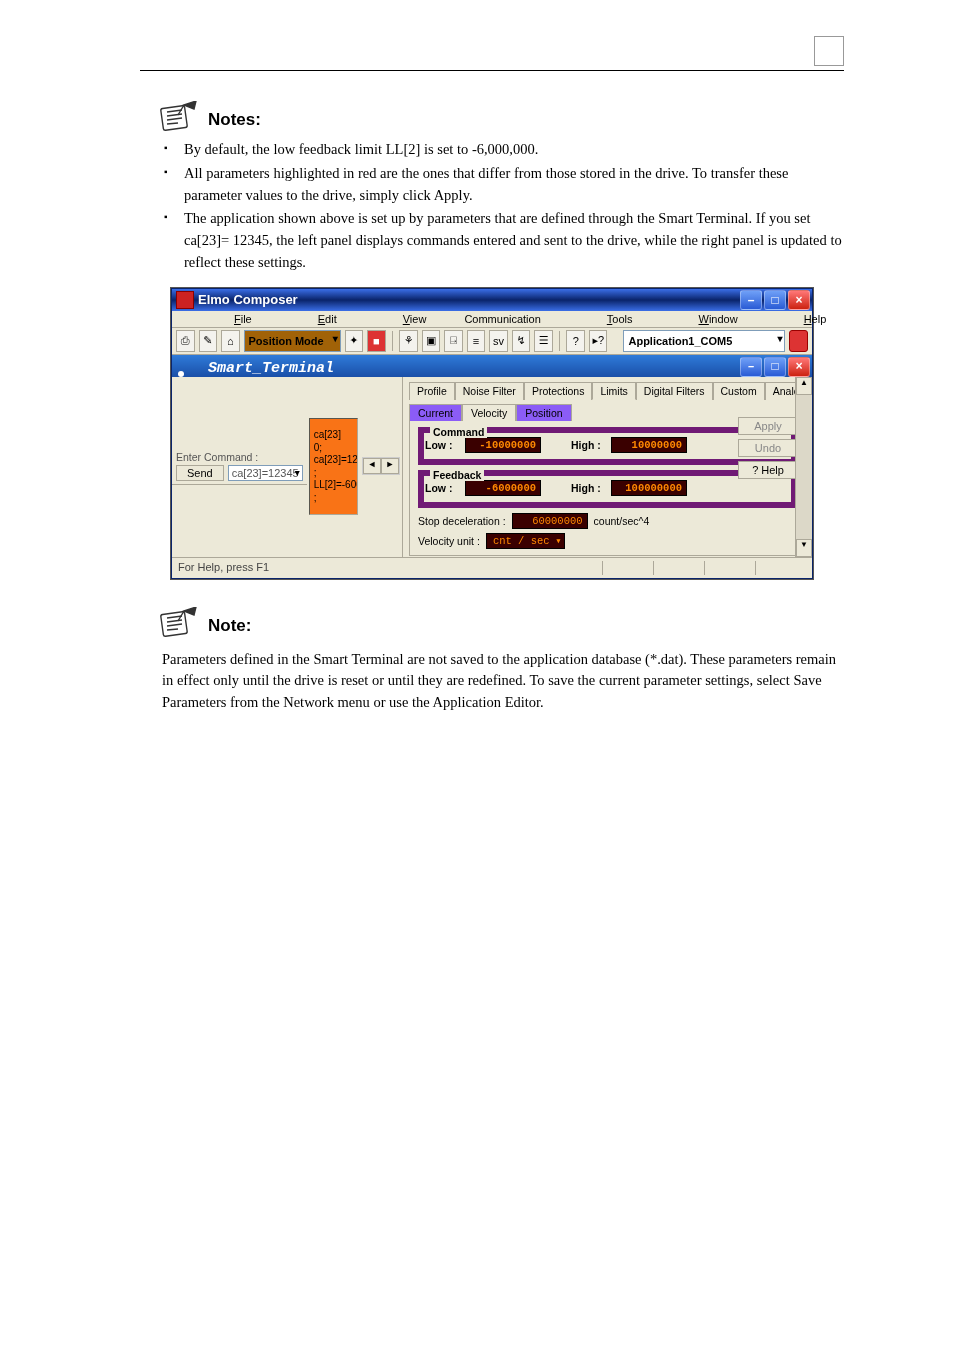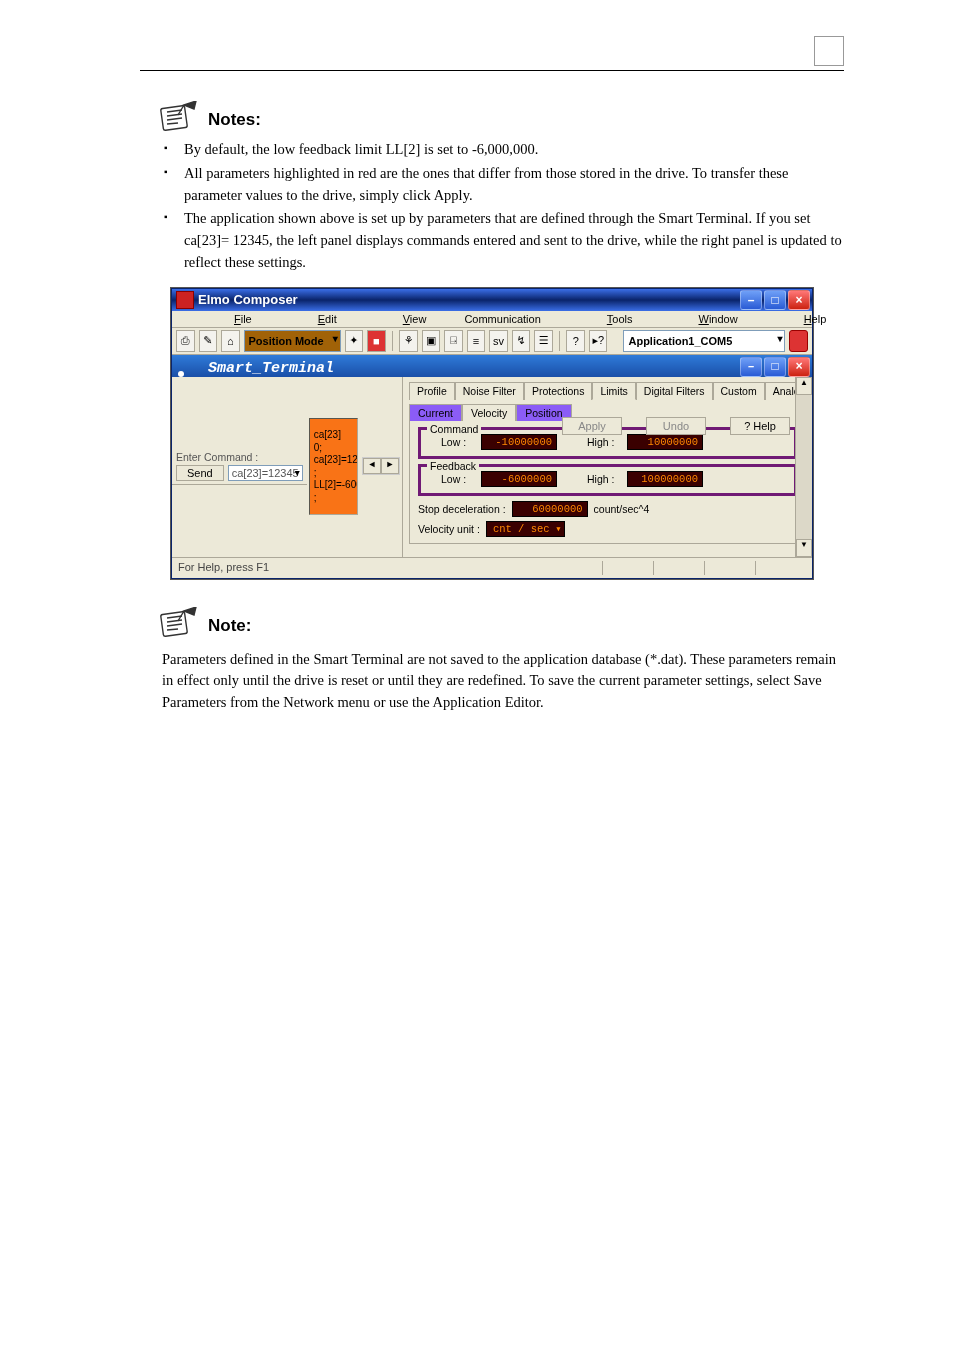--- a/index.html
+++ b/index.html
@@ -202,30 +202,30 @@
   }
   .subtab {
     padding:2px 8px; border:1px solid #aca899; border-bottom:none; background:#8b5cf6;
   }
   .subtab.active { background:#ece9d8; }
 
   .panel-area {
     border:1px solid #aca899; border-top:none; padding:6px 8px; font-size:10.5px;
   }
   .group {
-    border:3px solid #701a75; padding:4px 6px 6px 20px; margin-bottom:5px; position:relative;
+    border:6px solid #701a75; padding:4px 6px 6px 1px; margin-bottom:5px; position:relative;font-weight:bold;
   }
   .group .gtitle { position:absolute; top:-7px; left:6px; background:#ece9d8; padding:0 3px; font-size:10.5px;}
   .field-row { display:flex; align-items:center; gap:6px; }
   .fld-label { width:34px; }
   .fld-box {
     background:#3a0000; color:#f80; border:1px solid #000; padding:1px 4px; width:66px; text-align:right; font-family:"Courier New",monospace; font-size:10.5px;
   }
   .side-buttons {
-    position:absolute; right:22px; top:40px; display:flex; gap:24px;
+    position:absolute; right:14px; top:40px; display:flex; flex-direction:column; gap:4px;
   }
   .side-btn {
     width:58px; padding:2px 0; border:1px solid #aca899; background:#ece9d8; color:#888; text-align:center; font-size:11px;
   }
   .side-btn.help { color:#000; display:flex; align-items:center; justify-content:center; gap:3px;}
   .vscroll {
     position:absolute; right:0; top:0; bottom:0; width:16px; background:#ece9d8; border-left:1px solid #aca899;
     display:flex; flex-direction:column;
   }
   .vscroll .var { height:16px; border:1px solid #aca899; text-align:center; font-size:8px; background:#ece9d8;}

